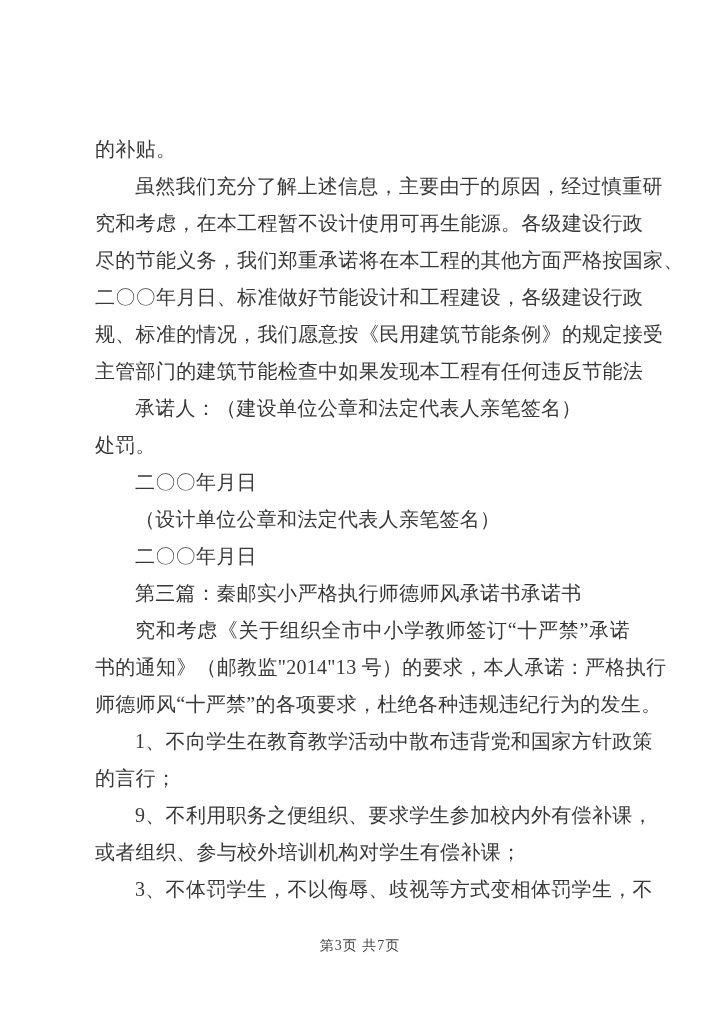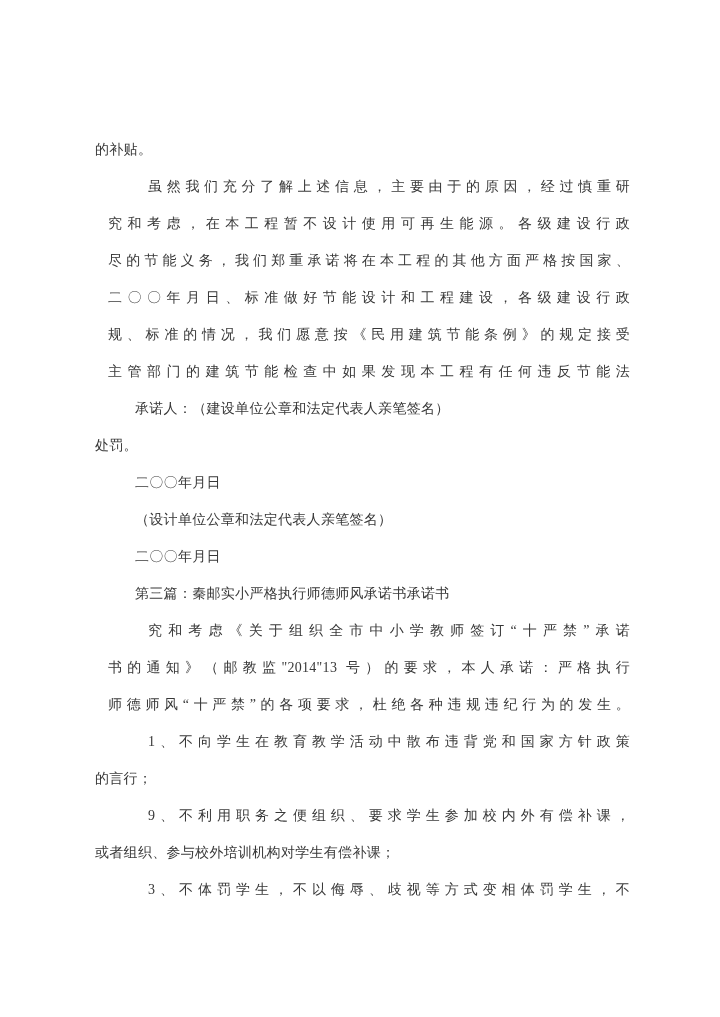--- a/index.html
+++ b/index.html
@@ -17,33 +17,32 @@
   }
   .doc-body {
     position: absolute;
     top: 131px;
     left: 95px;
     width: 535px;
   }
   .line {
     height: 37px;
     line-height: 37px;
-    font-size: 14px;
+    font-size: 20px;
     color: #383838;
     white-space: nowrap;
     letter-spacing: 0.3px;
   }
   .indent {
     text-indent: 40px;
   }
   .full {
     text-align: justify;
     text-align-last: justify;
     text-justify: inter-character;
-    margin-left: 13px;
   }
   .footer {
     position: absolute;
     top: 936px;
     left: 0;
     width: 100%;
     text-align: center;
     font-size: 14px;
     line-height: 20px;
     color: #444444;
@@ -70,13 +69,14 @@
     <div class="line indent">第三篇：秦邮实小严格执行师德师风承诺书承诺书</div>
     <div class="line indent full">究和考虑《关于组织全市中小学教师签订“十严禁”承诺</div>
     <div class="line full">书的通知》（邮教监"2014"13 号）的要求，本人承诺：严格执行</div>
     <div class="line full">师德师风“十严禁”的各项要求，杜绝各种违规违纪行为的发生。</div>
     <div class="line indent full">1、不向学生在教育教学活动中散布违背党和国家方针政策</div>
     <div class="line">的言行；</div>
     <div class="line indent full">9、不利用职务之便组织、要求学生参加校内外有偿补课，</div>
     <div class="line">或者组织、参与校外培训机构对学生有偿补课；</div>
     <div class="line indent full">3、不体罚学生，不以侮辱、歧视等方式变相体罚学生，不</div>
   </div>
+  <div class="footer">第3页 共7页</div>
 </div>
 
 </body></html>

